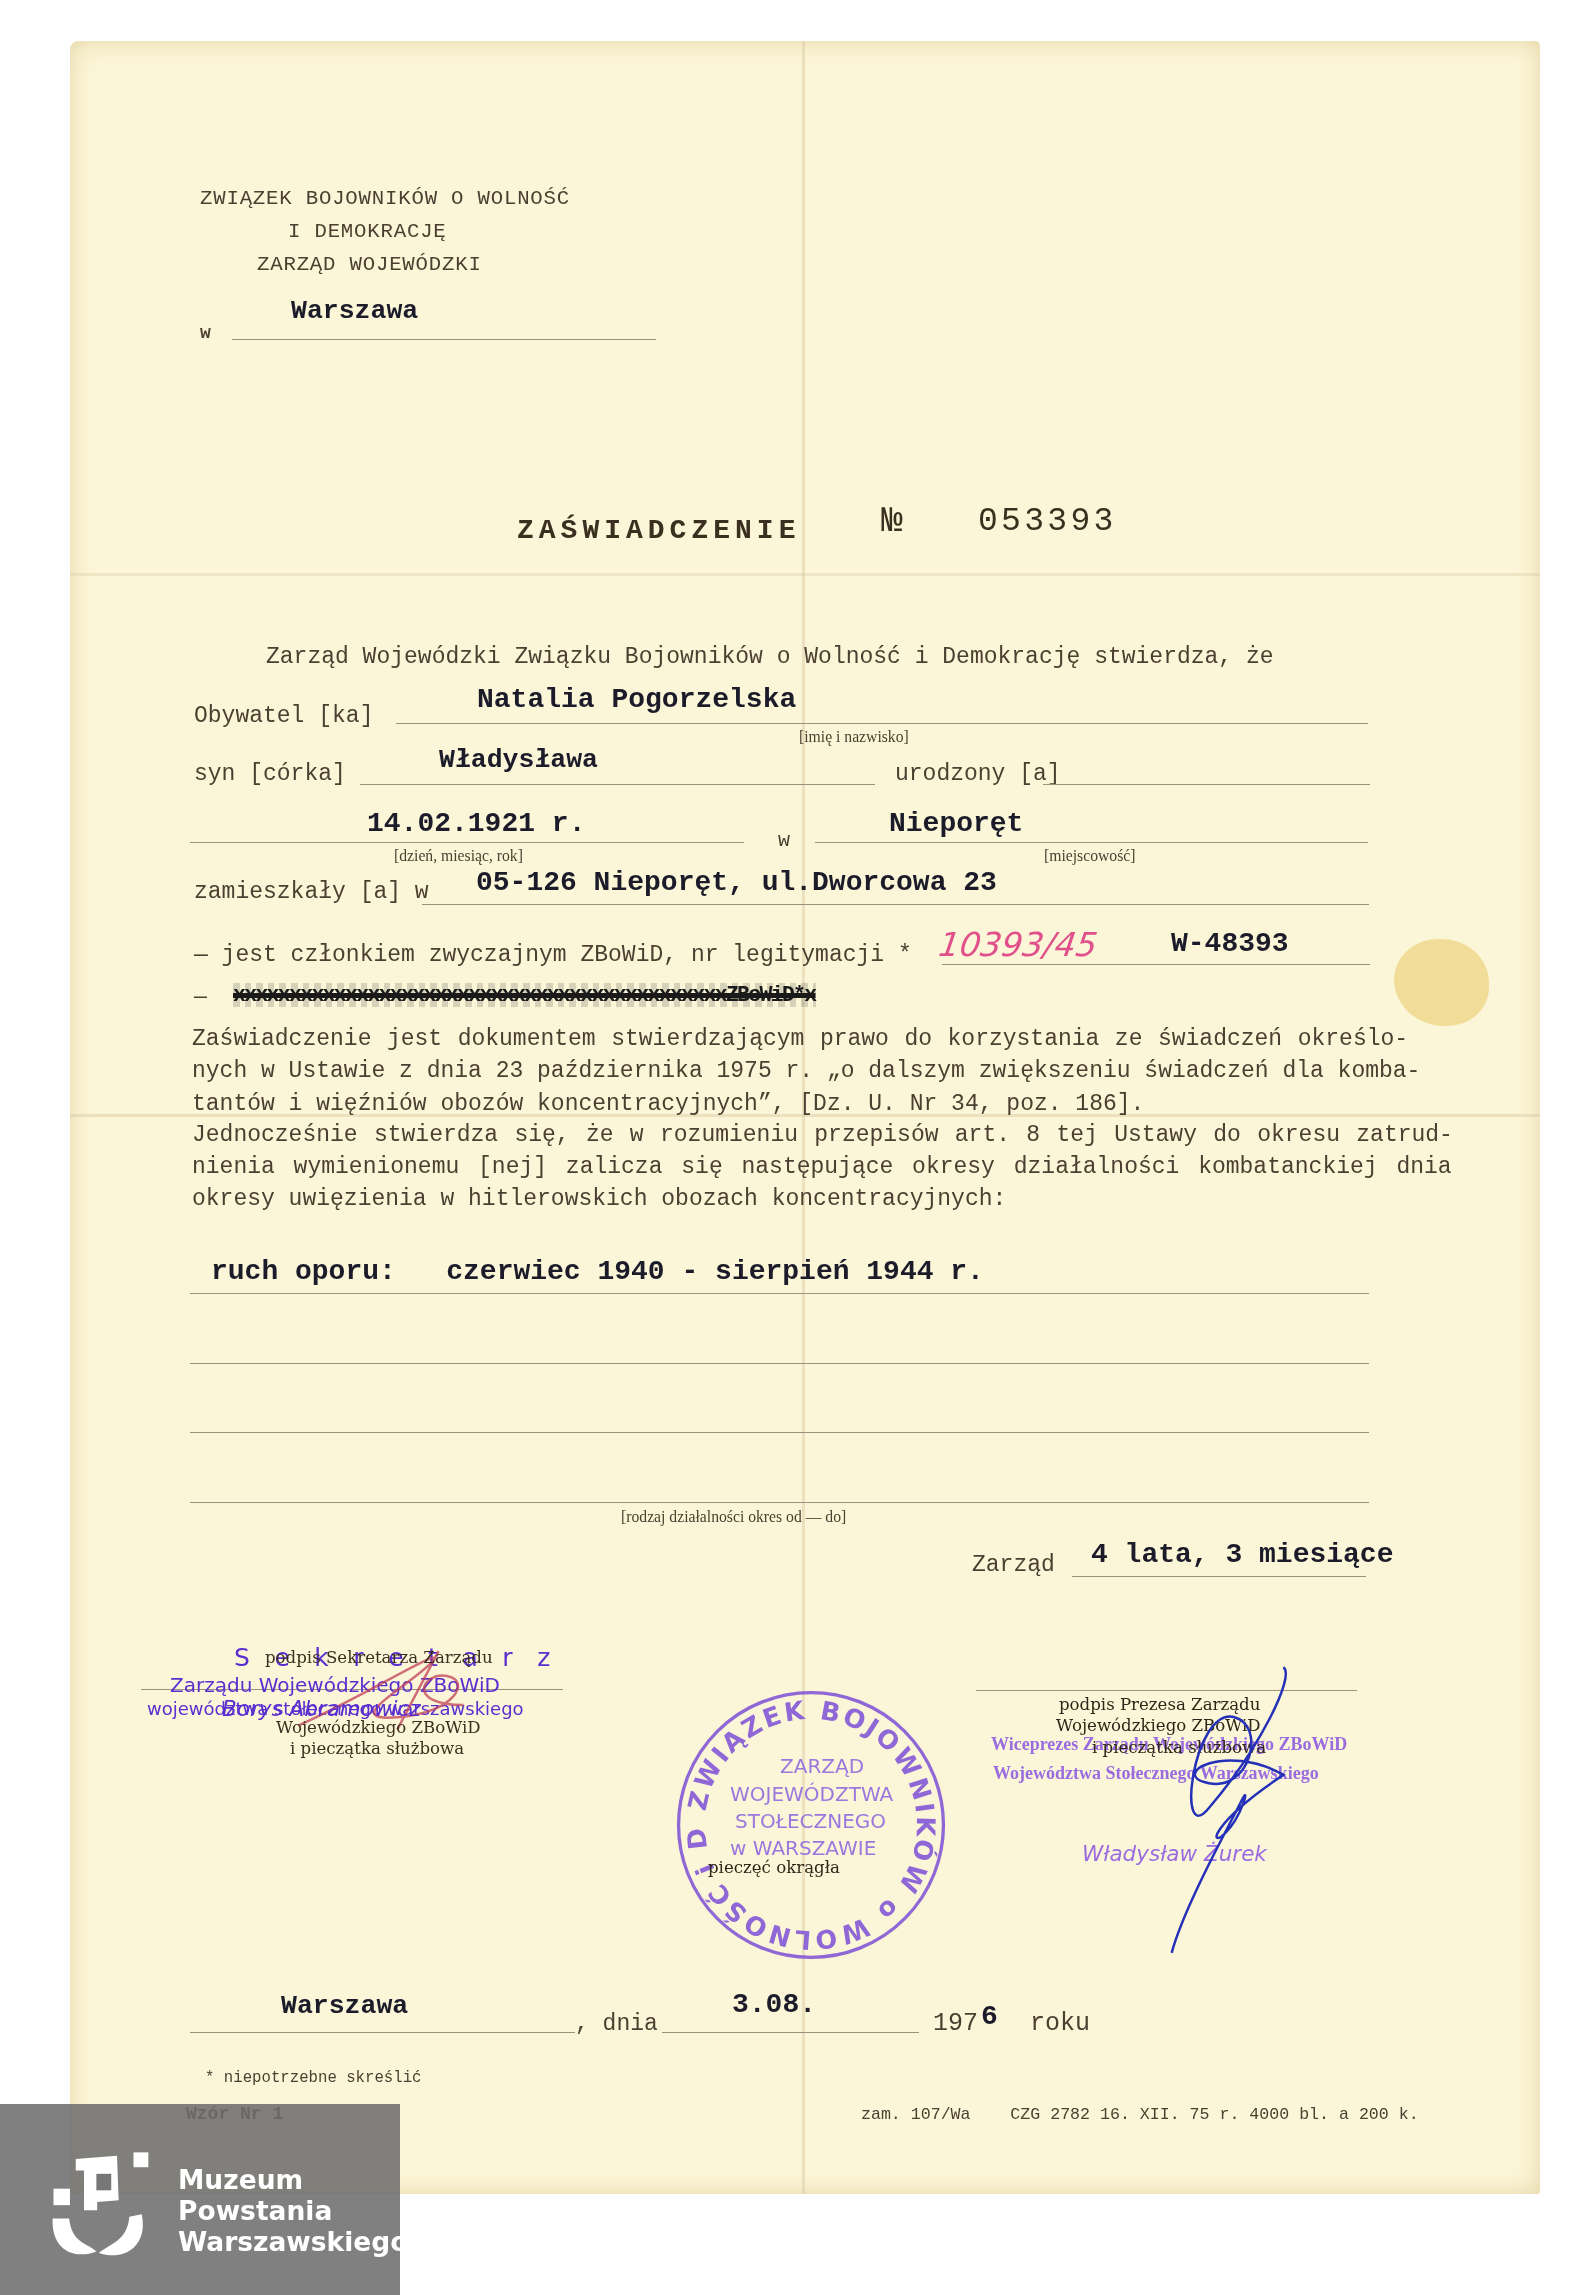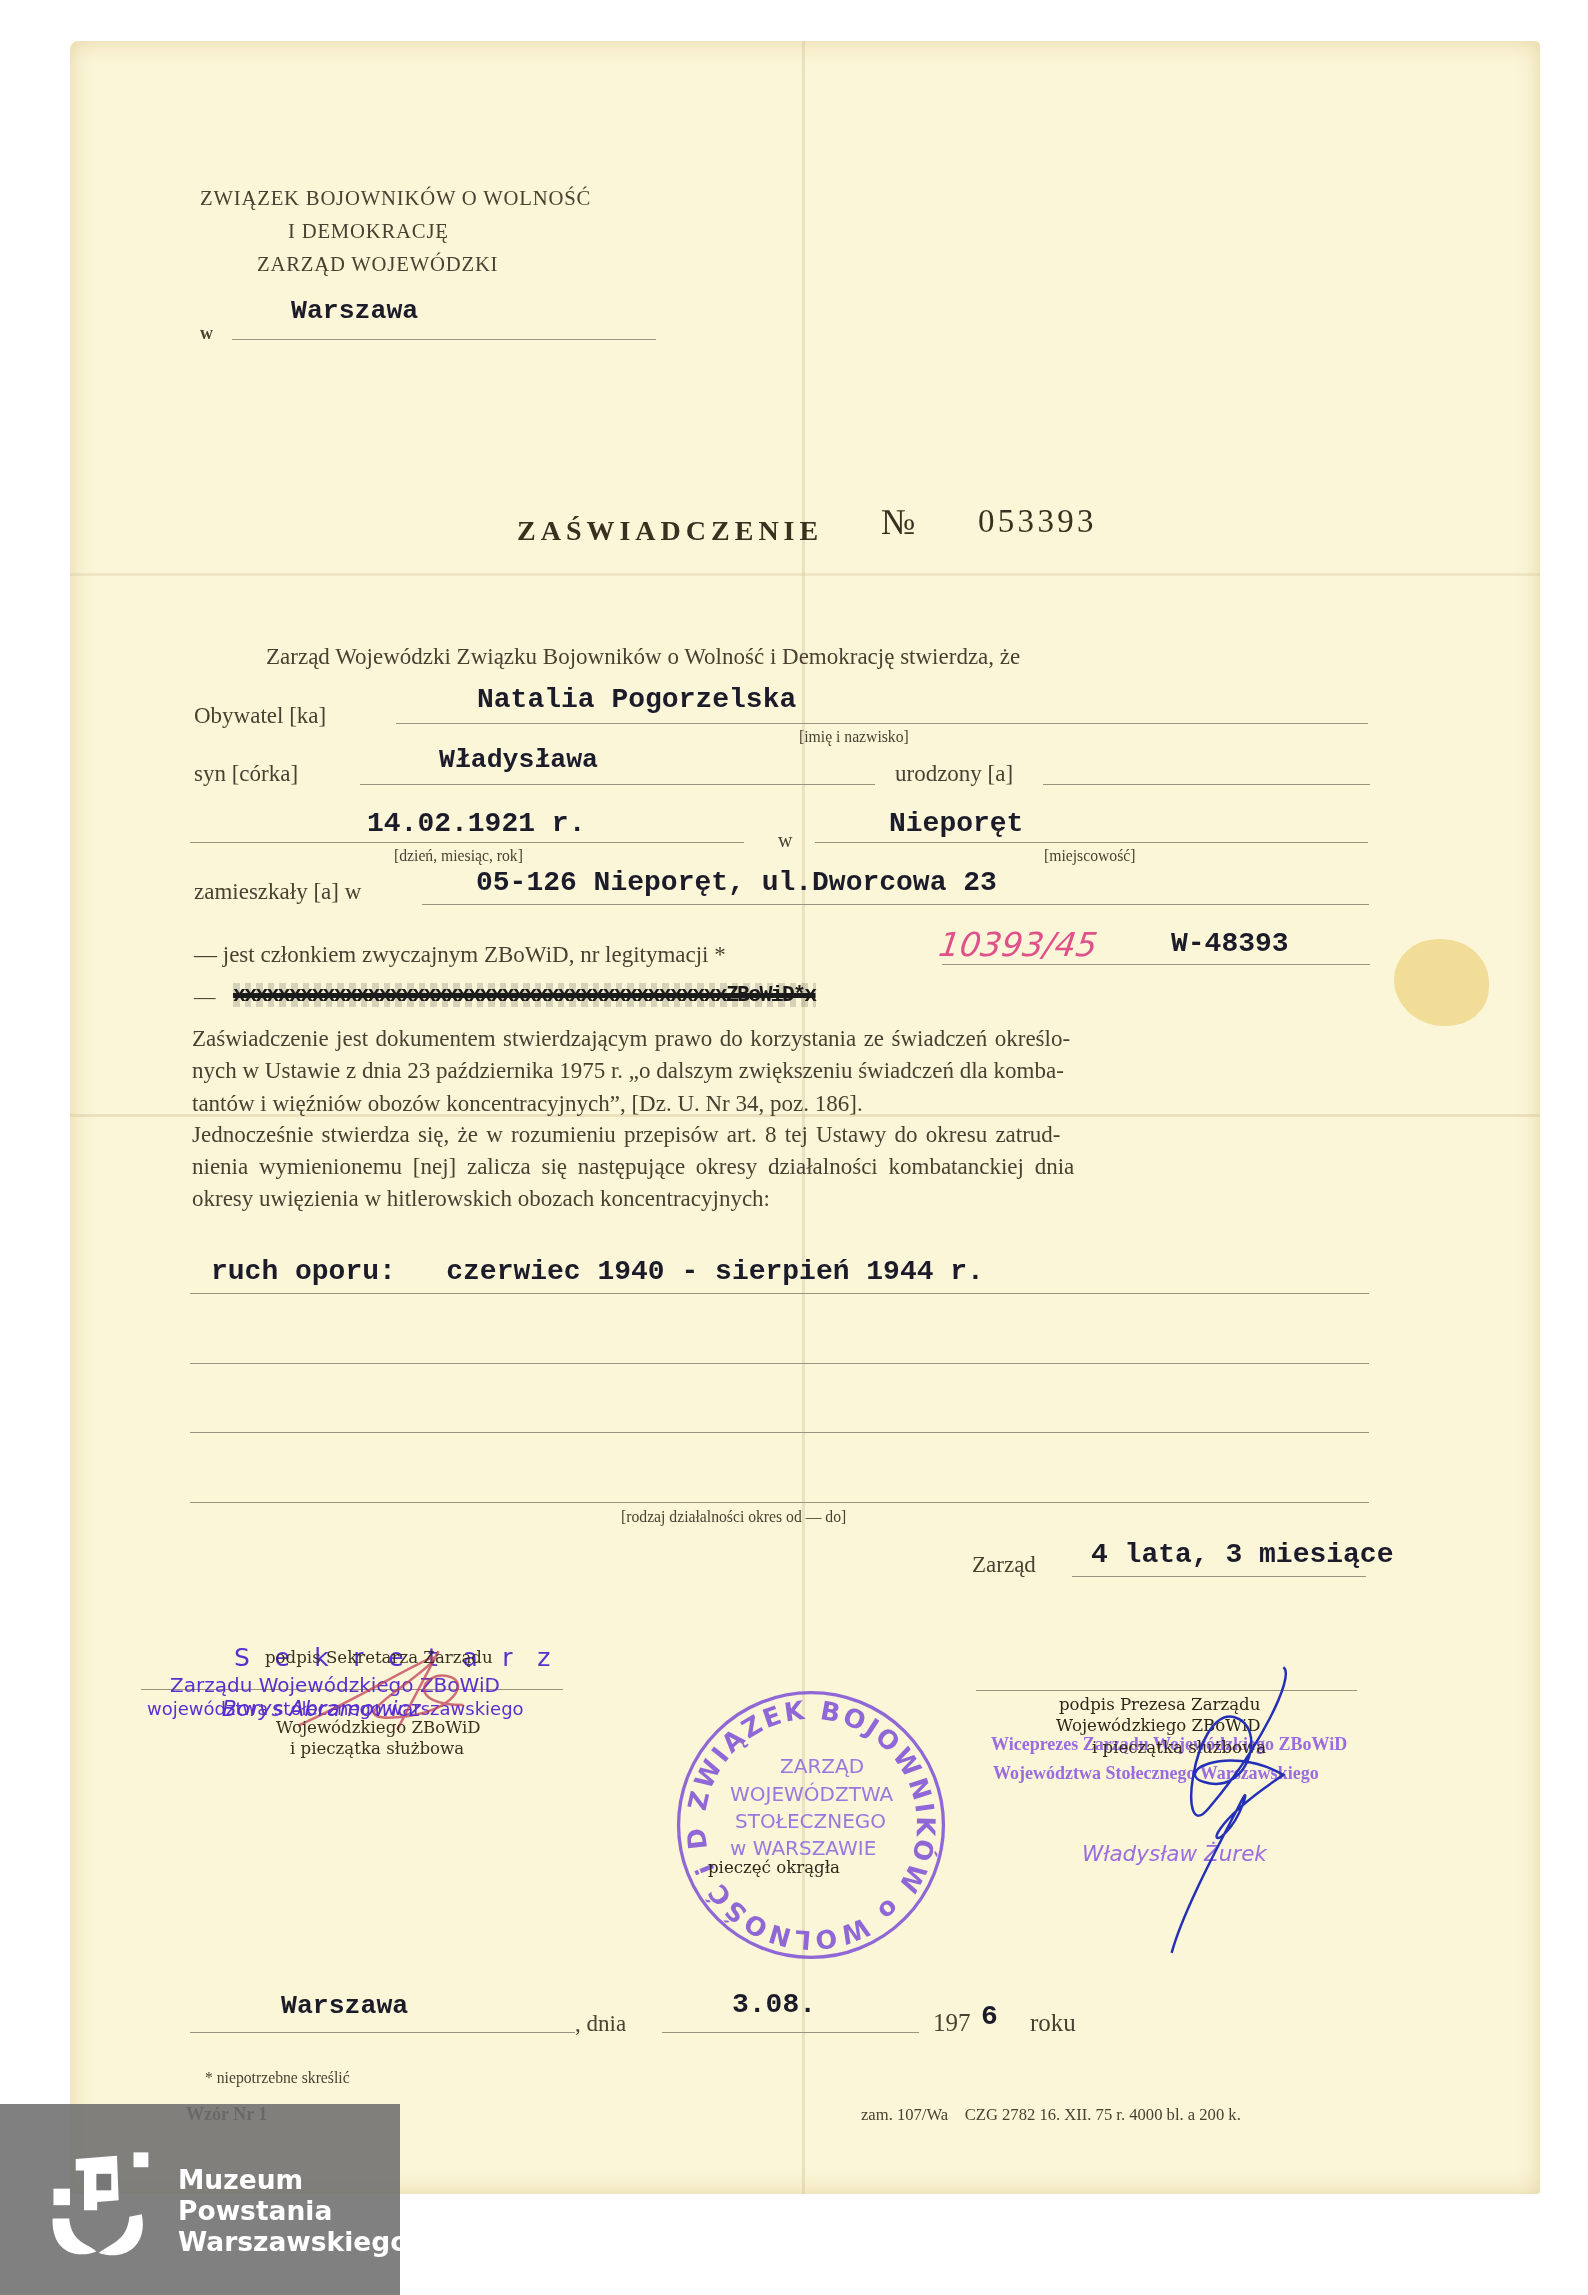--- a/index.html
+++ b/index.html
@@ -4,21 +4,21 @@
 <style>
   html, body { margin:0; padding:0; }
   body { width:1589px; height:2295px; background:#ffffff; position:relative; overflow:hidden; font-family:"DejaVu Serif", serif; }
   .page { position:absolute; left:70px; top:41px; width:1470px; height:2153px; background:#fbf6d8;
           border-radius:8.3px 5px 3.3px 3.3px; box-shadow: inset 0 0 23px rgba(190,150,70,0.35); }
   .fold-v { position:absolute; left:732px; top:0; width:2.5px; height:100%; background:rgba(215,200,160,0.45); }
   .fold-h1 { position:absolute; left:0; top:532px; width:100%; height:2.5px; background:rgba(215,200,160,0.35); }
   .fold-h2 { position:absolute; left:0; top:1073px; width:100%; height:3.3px; background:rgba(215,200,160,0.45); }
   .stain { position:absolute; left:1324px; top:898px; width:95px; height:87px; border-radius:48% 52% 45% 55%; background:rgba(235,200,100,0.55); }
   .abs { position:absolute; white-space:nowrap; }
-  .serif { font-family:Liberation Serif, serif; color:#4a3f30; }
+  .serif { font-family:Liberation Mono, monospace; color:#4a3f30; }
   .type { font-family:"Liberation Mono", monospace; font-weight:bold; color:#1b1b2a; }
   .line { position:absolute; height:0; border-top:1.7px solid #9c9280; }
   .label-small { font-family:"Liberation Serif", serif; color:#4a3f30; font-size:15.7px; }
   .stamp { color:#5a2fd0; font-family:"DejaVu Sans", sans-serif; font-weight:normal; }
   .logo { position:absolute; left:0; top:2104px; width:400px; height:191px; background:rgba(110,110,110,0.88); }
   .logo-text { position:absolute; left:178px; top:60px; color:#ffffff; font-family:"DejaVu Sans", sans-serif; font-weight:bold; font-size:26.5px; line-height:31px; }
 </style>
 </head>
 <body>
 

